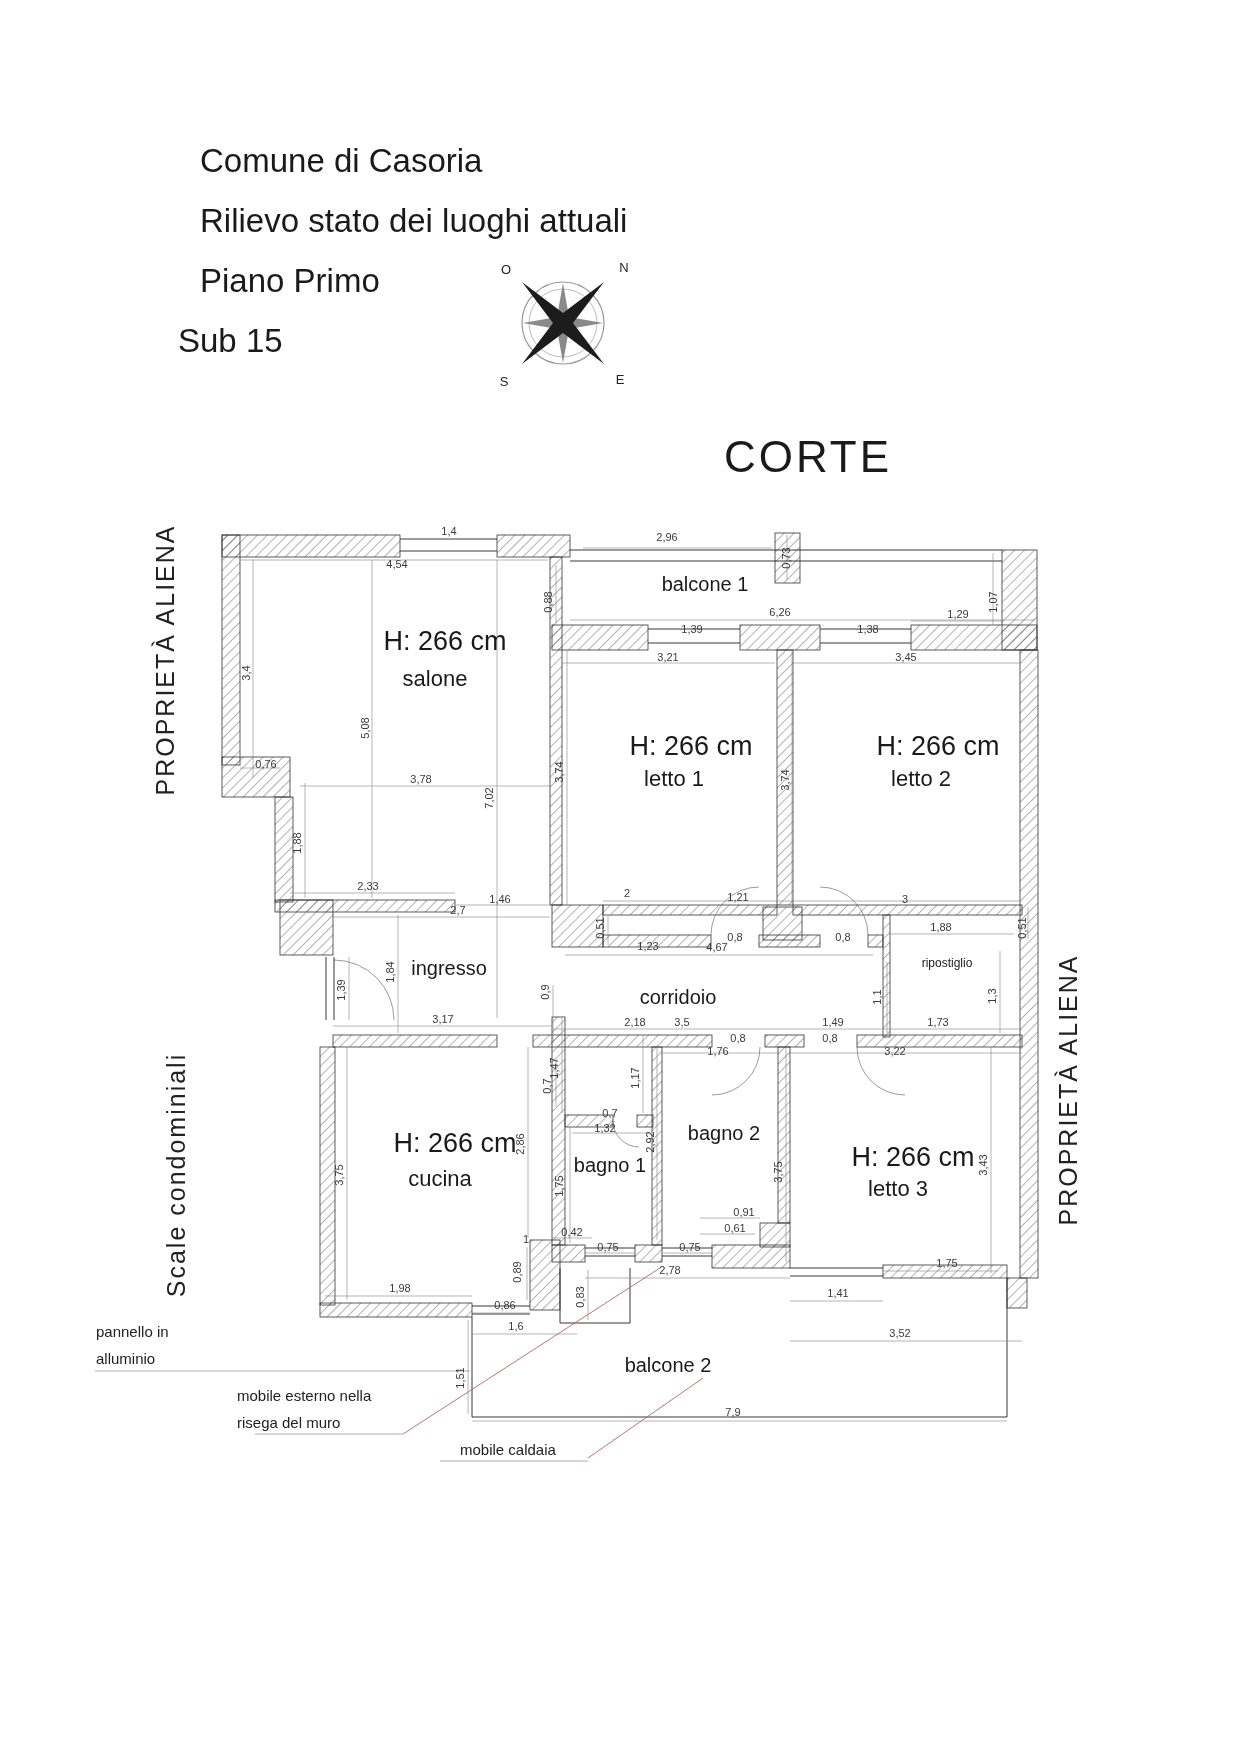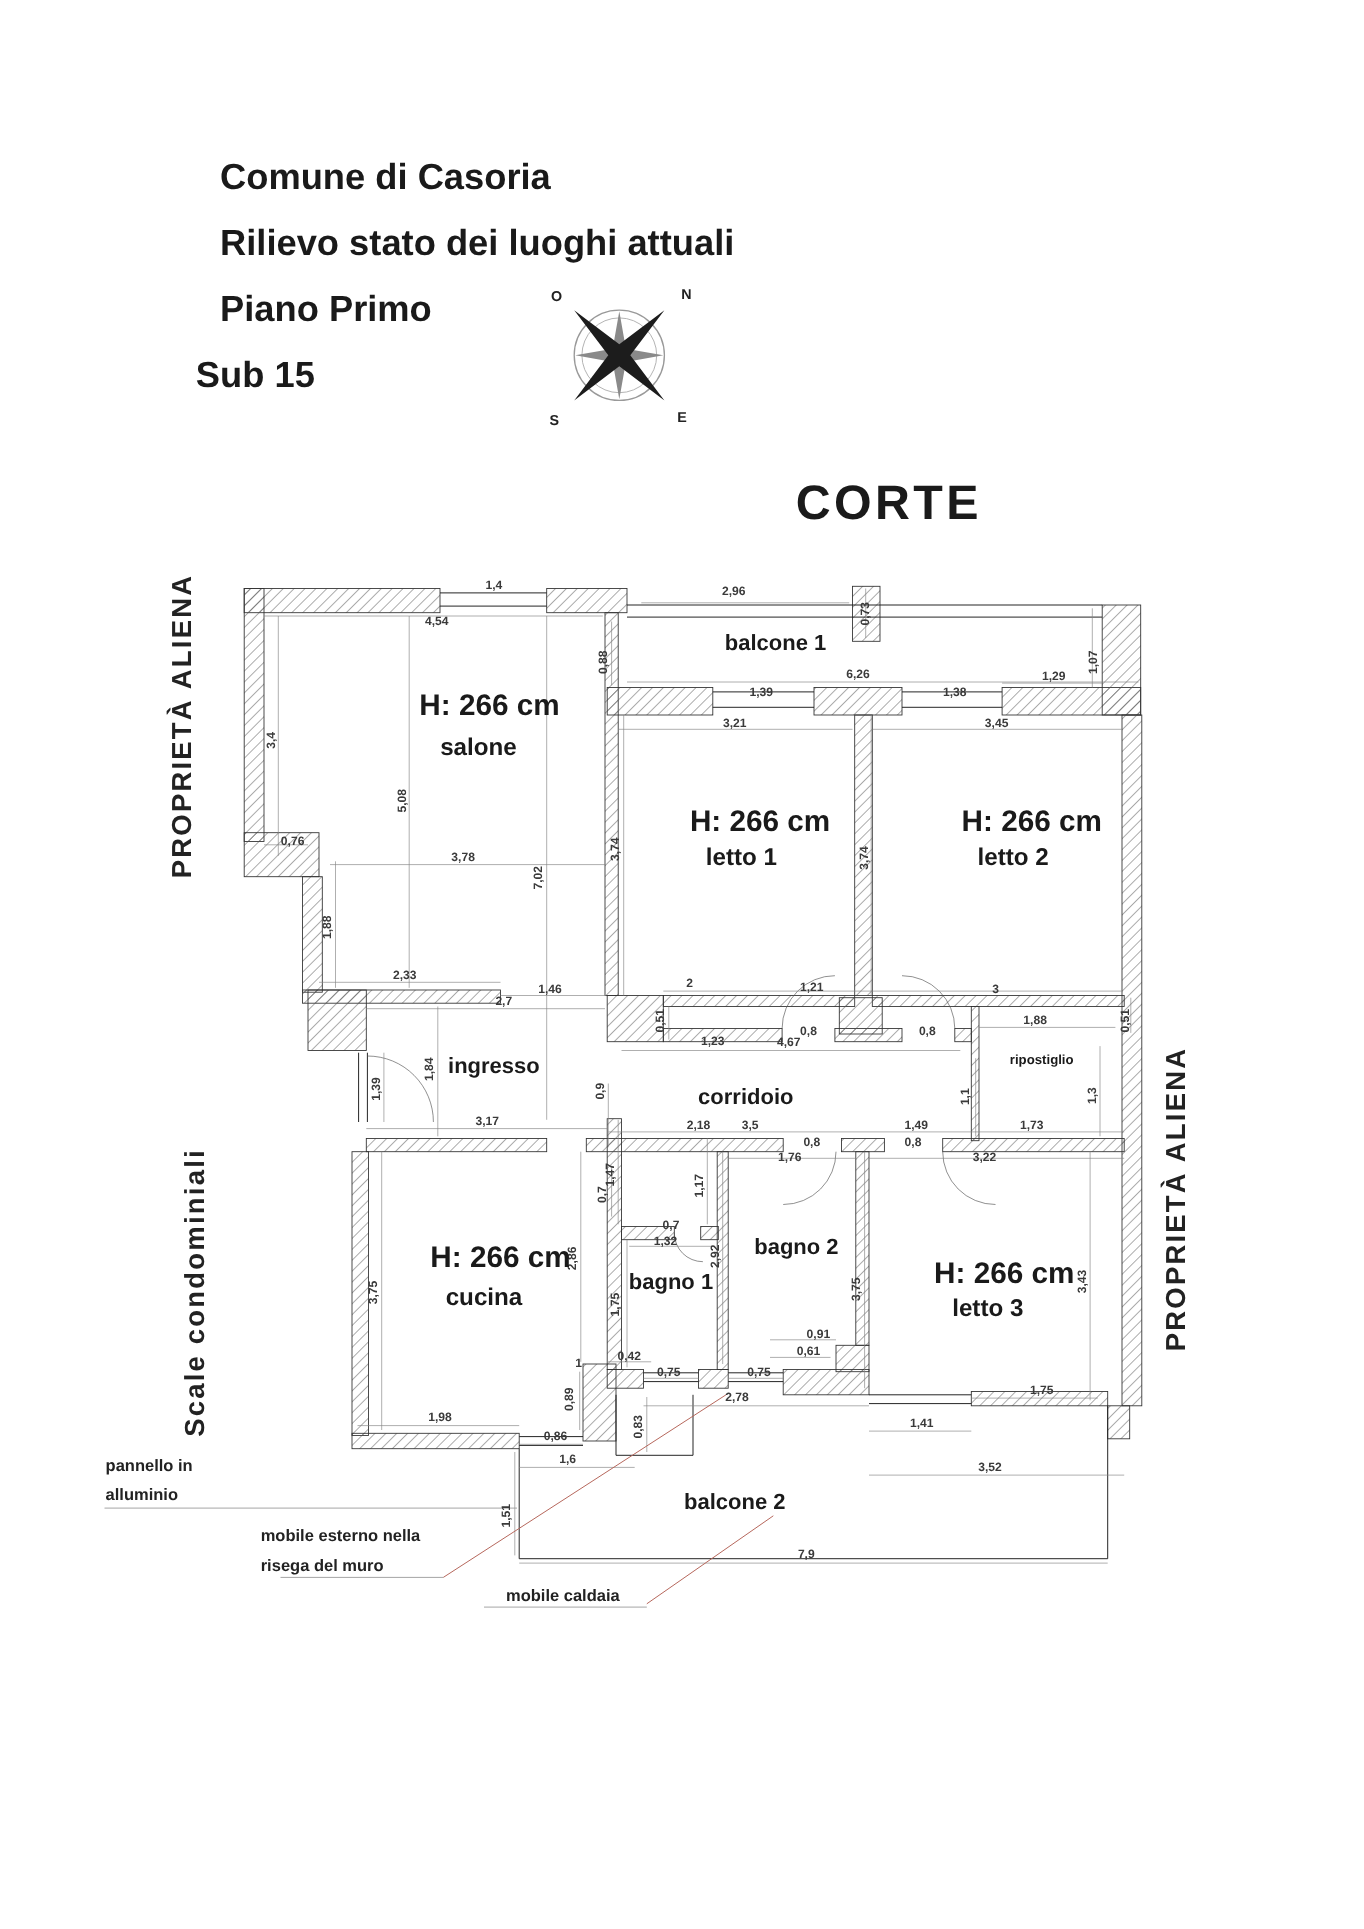--- a/index.html
+++ b/index.html
@@ -1,16 +1,16 @@
 <!DOCTYPE html>
 <html><head>
 <meta charset="utf-8">
 <style>
   html,body{margin:0;padding:0;background:#fff;}
-  .page{width:1240px;height:1502px;background:#ffffff;position:relative;overflow:hidden;font-weight:bold;}
+  .page{width:1240px;height:1502px;background:#ffffff;position:relative;overflow:hidden;}
   svg text{font-family:"Liberation Sans","DejaVu Sans",sans-serif;fill:#1a1a1a;}
   .title{font-size:33px;}
   .corte{font-size:44px;letter-spacing:3px;}
   .side{font-size:25px;letter-spacing:2px;fill:#222;}
   .dim{font-size:11px;fill:#3a3a3a;text-anchor:middle;}
   .rh{font-size:27px;text-anchor:middle;}
   .rn{font-size:22px;text-anchor:middle;}
   .rs{font-size:20px;text-anchor:middle;}
   .rt{font-size:12px;text-anchor:middle;}
   .ann{font-size:15px;fill:#222;}

